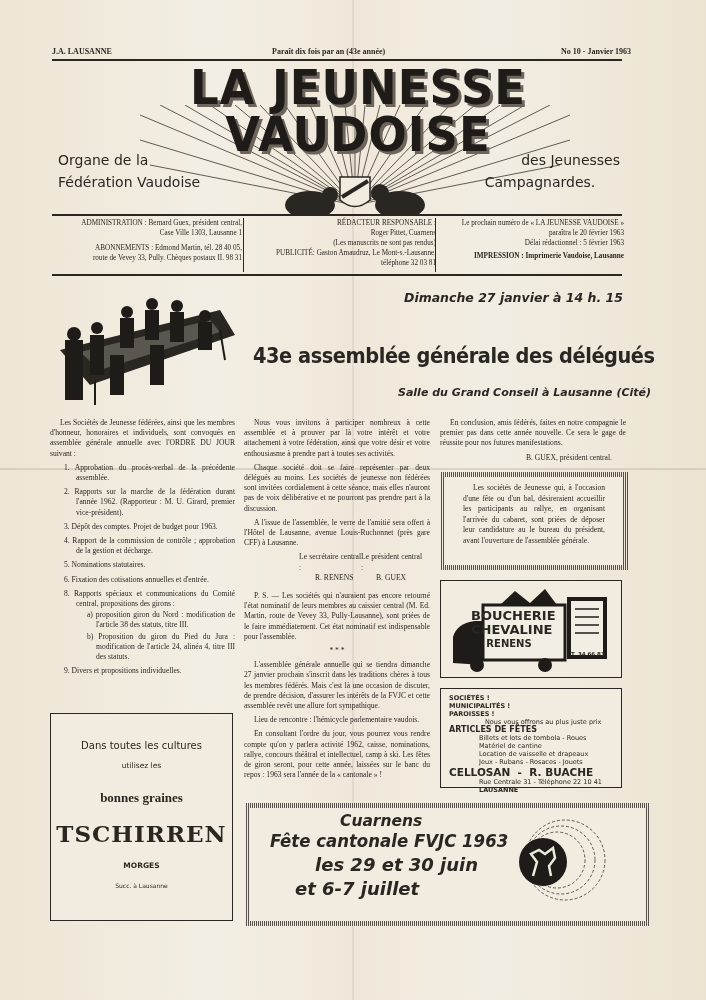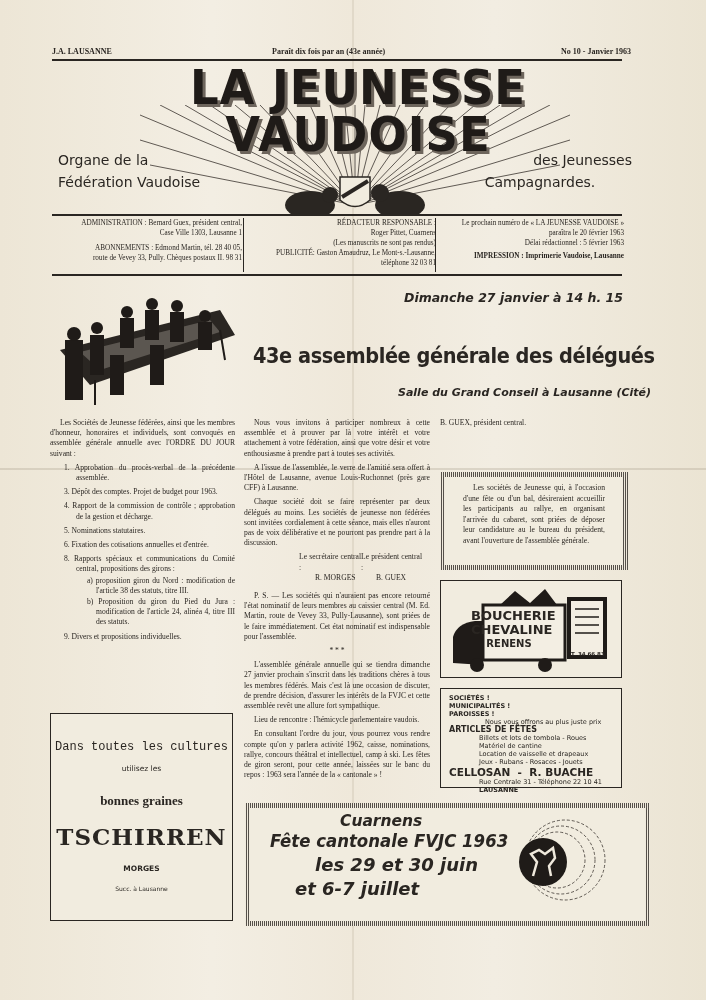--- a/index.html
+++ b/index.html
@@ -26,21 +26,21 @@
   .headline { font-family:"DejaVu Sans", sans-serif; font-weight:bold; font-size:22px; letter-spacing:-0.5px; transform:scaleX(0.88); transform-origin:left; white-space:nowrap; }
   .venue { font-family:"DejaVu Sans", sans-serif; font-style:italic; font-weight:bold; font-size:11px; }
 
   .col { position:absolute; font-size:7.6px; line-height:10.2px; text-align:justify; }
   .col p { margin:0 0 4px 0; text-indent:10px; }
   .col ol { margin:0; padding:0; list-style:none; }
   .col li { margin:0 0 4px 14px; padding-left:12px; text-indent:-12px; }
   .col .subitem { padding-left:20px; text-indent:-9px; margin:1px 0; }
   .sigs { display:flex; justify-content:space-between; padding:0 8px;margin-left:47px; }
   .center { text-align:center; }
-  .right { text-align:left; }
+  .right { text-align:right; }
 
   .hatched { position:absolute; border:5px solid transparent;
              background:repeating-linear-gradient(90deg,#efe9dc 0 1px,#55504a 1px 2px) border-box;
              }
   .hatched .inner { background:#f1ecdf; width:100%; height:100%; box-sizing:border-box; }
 
   .ad-box { position:absolute; border:1.5px solid #2a2622; background:#f1ecdf; box-sizing:border-box; }
   .sans { font-family:"DejaVu Sans", sans-serif; }
 </style>
 </head>
@@ -88,21 +88,21 @@
       <ellipse cx="260" cy="100" rx="25" ry="14"></ellipse>
       <circle cx="190" cy="90" r="8"></circle>
         <circle cx="240" cy="88" r="9"></circle>
     </g>
     <path d="M200 72 L230 72 L230 95 Q215 108 200 95 Z" fill="#f1ecdf" stroke="#2a2622" stroke-width="1.5"></path>
     <line x1="202" y1="92" x2="228" y2="76" stroke="#2a2622" stroke-width="4"></line>
   </svg>
   <div class="masthead">LA JEUNESSE VAUDOISE</div>
   <div class="abs sub" style="left:58px;top:150px;">Organe de la</div>
   <div class="abs sub" style="left:58px;top:172px;">Fédération Vaudoise</div>
-  <div class="abs sub" style="left:472px;top:150px;width:160px;text-align:right;">des Jeunesses</div>
+  <div class="abs sub" style="left:460px;top:150px;width:160px;text-align:right;">des Jeunesses</div>
   <div class="abs sub" style="left:460px;top:172px;width:160px;text-align:center;">Campagnardes.</div>
   <div class="rule" style="left:52px;top:214px;width:570px;"></div>
 
   <div class="infobox" style="left:52px;width:190px;">
     <div>ADMINISTRATION : Bernard Guex, président central,</div>
     <div>Case Ville 1303, Lausanne 1</div>
     <div style="height:5px"></div>
     <div>ABONNEMENTS : Edmond Martin, tél. 28 40 05,</div>
     <div>route de Vevey 33, Pully. Chèques postaux II. 98 31</div>
   </div>
@@ -150,52 +150,54 @@
   </svg>
 
   <div class="abs date-line" style="left:404px;top:290px;">Dimanche 27 janvier à 14 h. 15</div>
   <div class="abs headline" style="left:253px;top:343px;">43e assemblée générale des délégués</div>
   <div class="abs venue" style="left:398px;top:386px;">Salle du Grand Conseil à Lausanne (Cité)</div>
 
   <div class="col" style="left:50px;top:418px;width:185px;">
     <p>Les Sociétés de Jeunesse fédérées, ainsi que les membres d'honneur, honoraires et individuels, sont convoqués en assemblée générale annuelle avec l'ORDRE DU JOUR suivant :</p>
     <ol>
       <li><span>1.</span> <span>Approbation du procès-verbal de la précédente assemblée.</span></li>
+      <li><span>2.</span> <span>Rapports sur la marche de la fédération durant l'année 1962. (Rapporteur : M. U. Girard, premier vice-président).</span></li>
       <li><span>3.</span> <span>Dépôt des comptes. Projet de budget pour 1963.</span></li>
       <li><span>4.</span> <span>Rapport de la commission de contrôle ; approbation de la gestion et décharge.</span></li>
       <li><span>5.</span> <span>Nominations statutaires.</span></li>
       <li><span>6.</span> <span>Fixation des cotisations annuelles et d'entrée.</span></li>
       <li><span>8.</span> <span>Rapports spéciaux et communications du Comité central, propositions des girons :</span>
         <div class="subitem">a) proposition giron du Nord : modification de l'article 38 des statuts, titre III.</div>
         <div class="subitem">b) Proposition du giron du Pied du Jura : modification de l'article 24, alinéa 4, titre III des statuts.</div>
       </li>
       <li><span>9.</span> <span>Divers et propositions individuelles.</span></li>
     </ol>
   </div>
 
   <div class="col" style="left:244px;top:418px;width:186px;">
     <p>Nous vous invitons à participer nombreux à cette assemblée et à prouver par là votre intérêt et votre attachement à votre fédération, ainsi que votre désir et votre enthousiasme à prendre part à toutes ses activités.</p>
+    <p>Chaque société doit se faire représenter par deux délégués au moins. Les sociétés de jeunesse non fédérées sont invitées cordialement à cette séance, mais elles n'auront pas de voix délibérative et ne pourront pas prendre part à la discussion.</p>
     <p>A l'issue de l'assemblée, le verre de l'amitié sera offert à l'Hôtel de Lausanne, avenue Louis-Ruchonnet (près gare CFF) à Lausanne.</p>
-    <p>Chaque société doit se faire représenter par deux délégués au moins. Les sociétés de jeunesse non fédérées sont invitées cordialement à cette séance, mais elles n'auront pas de voix délibérative et ne pourront pas prendre part à la discussion.</p>
     <div class="sigs">
       <span>Le secrétaire central :</span>
       <span>Le président central :</span>
     </div>
     <div class="sigs" style="padding:0 24px;margin-bottom:8px;">
-      <span>R. MORGES</span>
+      <span>R. RENENS</span>
       <span>B. GUEX</span>
     </div>
     <p>P. S. — Les sociétés qui n'auraient pas encore retourné l'état nominatif de leurs membres au caissier central (M. Ed. Martin, route de Vevey 33, Pully-Lausanne), sont priées de le faire immédiatement. Cet état nominatif est indispensable pour l'assemblée.</p>
     <div class="center" style="margin:4px 0;">* * *</div>
     <p>L'assemblée générale annuelle qui se tiendra dimanche 27 janvier prochain s'inscrit dans les traditions chères à tous les membres fédérés. Mais c'est là une occasion de discuter, de prendre décision, d'assurer les intérêts de la FVJC et cette assemblée revêt une allure fort sympathique.</p>
     <p>Lieu de rencontre : l'hémicycle parlementaire vaudois.</p>
     <p>En consultant l'ordre du jour, vous pourrez vous rendre compte qu'on y parlera activité 1962, caisse, nominations, rallye, concours théâtral et intellectuel, camp à ski. Les fêtes de giron seront, pour cette année, laissées sur le banc du repos : 1963 sera l'année de la « cantonale » !</p>
   </div>
 
   <div class="col" style="left:440px;top:418px;width:186px;">
+    <p>En conclusion, amis fédérés, faites en notre compagnie le premier pas dans cette année nouvelle. Ce sera le gage de réussite pour nos futures manifestations.</p>
     <div class="right" style="padding-right:14px;">B. GUEX, président central.</div>
   </div>
 
   <div class="hatched" style="left:440px;top:472px;width:178px;height:88px;">
     <div class="inner col" style="position:static;padding:6px 18px;font-size:7.6px;line-height:10.5px;">
       <p style="margin:0;">Les sociétés de Jeunesse qui, à l'occasion d'une fête ou d'un bal, désireraient accueillir les participants au rallye, en organisant l'arrivée du cabaret, sont priées de déposer leur candidature au le bureau du président, avant l'ouverture de l'assemblée générale.</p>
     </div>
   </div>
 
   <div class="ad-box" style="left:440px;top:580px;width:182px;height:98px;">
@@ -231,21 +233,21 @@
     <div style="padding-left:30px;">Billets et lots de tombola - Roues</div>
     <div style="padding-left:30px;">Matériel de cantine</div>
     <div style="padding-left:30px;">Location de vaisselle et drapeaux</div>
     <div style="padding-left:30px;">Jeux - Rubans - Rosaces - Jouets</div>
     <div style="font-weight:bold;font-size:10.5px;line-height:12px;white-space:pre;">CELLOSAN  -  R. BUACHE</div>
     <div style="padding-left:30px;">Rue Centrale 31 - Téléphone 22 10 41</div>
     <div style="padding-left:30px;font-weight:bold;">LAUSANNE</div>
   </div>
 
   <div class="ad-box" style="left:50px;top:713px;width:183px;height:208px;text-align:center;">
-    <div class="sans" style="margin-top:26px;font-size:12px;font-family:Liberation Mono, monospace;">Dans toutes les cultures</div>
+    <div class="sans" style="margin-top:26px;font-size:10px;">Dans toutes les cultures</div>
     <div class="sans" style="margin-top:10px;font-size:7.5px;">utilisez les</div>
     <div style="margin-top:20px;font-size:13px;font-weight:bold;">bonnes graines</div>
     <div style="margin-top:14px;font-family:'DejaVu Serif', serif;font-size:23px;font-weight:bold;letter-spacing:1px;">TSCHIRREN</div>
     <div class="sans" style="margin-top:14px;font-size:7.5px;font-weight:bold;">MORGES</div>
     <div class="sans" style="margin-top:12px;font-size:6px;">Succ. à Lausanne</div>
   </div>
 
   <div class="hatched" style="left:245px;top:803px;width:395px;height:113px;">
     <div class="inner" style="position:relative;">
       <div class="abs sans" style="left:90px;top:4px;font-style:italic;font-weight:bold;font-size:15.5px;">Cuarnens</div>

